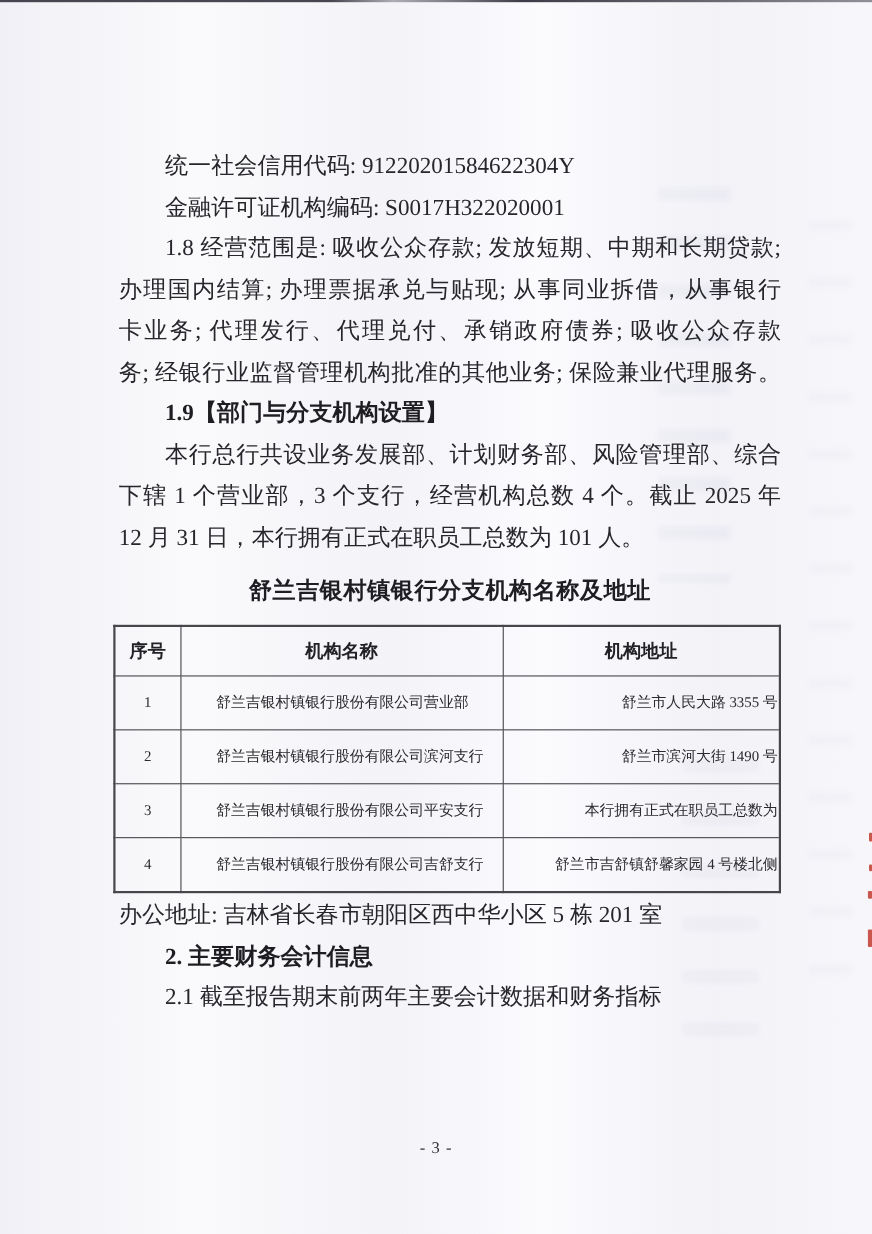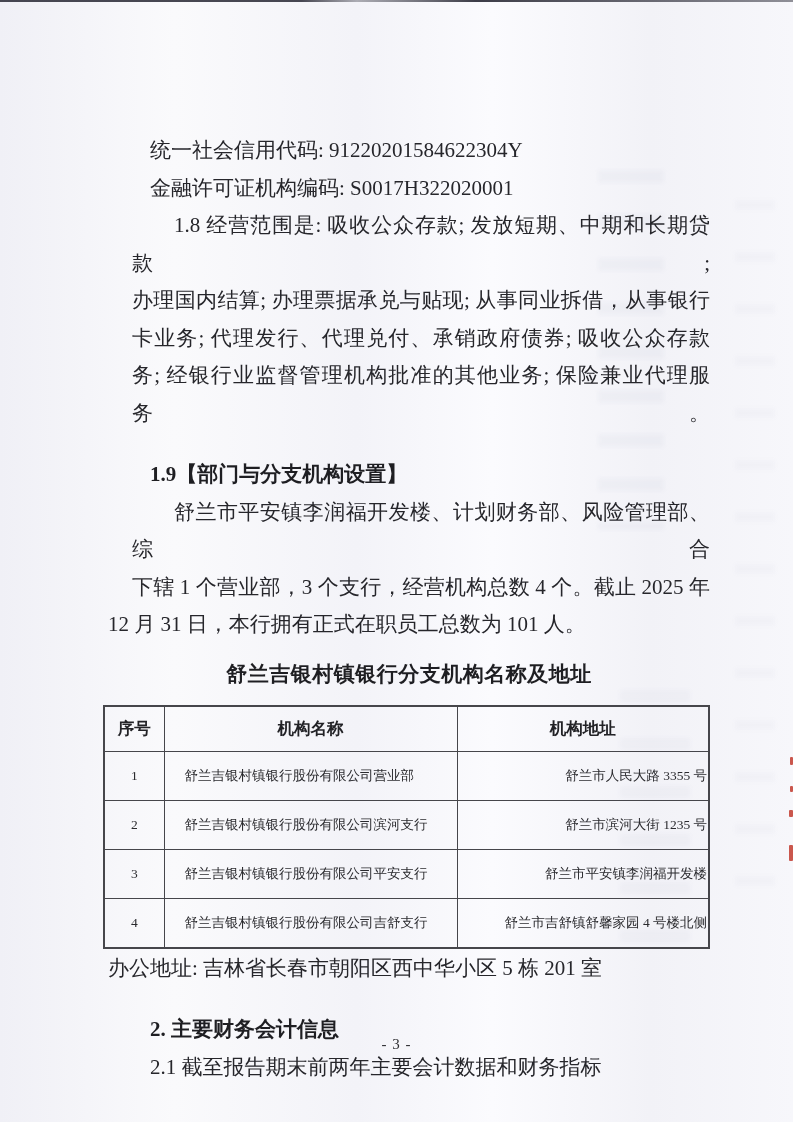--- a/index.html
+++ b/index.html
@@ -24,44 +24,44 @@
   .g2{left:620px;top:690px;width:70px;height:280px;
       background:repeating-linear-gradient(180deg,rgba(125,132,165,.09) 0 12px,transparent 12px 48px);}
   .g3{left:735px;top:200px;width:40px;height:700px;
       background:repeating-linear-gradient(180deg,rgba(125,132,165,.07) 0 10px,transparent 10px 52px);}
 
   .content{position:absolute;left:108px;top:132px;width:602px;}
   .line{
     font-size:21px;line-height:37.5px;
     white-space:nowrap;text-align:left;color:#26262b;
   }
-  .line.jfull{white-space:normal;text-align:justify;text-align-last:justify;text-justify:inter-character;margin-left:24px;}
+  .line.jfull{white-space:normal;text-align:justify;text-align-last:justify;text-justify:inter-character;}
   .line.indent{text-indent:2em;}
-  .line.bold{font-weight:bold;color:#1e1e22;margin-top:24px;}
+  .line.bold{font-weight:bold;color:#1e1e22;}
 
   .table-title{
     margin-top:12px;margin-bottom:0;
     height:37px;line-height:37px;
     text-align:center;font-size:21px;font-weight:bold;color:#1e1e22;
     letter-spacing:.5px;
   }
   table.branch{
     margin-left:-5px;margin-top:12px;
     width:605px;border-collapse:collapse;table-layout:fixed;
     border:2px solid #46464b;
   }
   table.branch th,table.branch td{
     border:1px solid #46464b;
     vertical-align:middle;
     overflow:hidden;white-space:nowrap;
   }
   table.branch th{height:42px;font-size:16.5px;font-weight:600;text-align:center;color:#222226;}
   table.branch td{height:46px;font-size:13.5px;color:#2a2a2e;}
   td.c0{text-align:center;font-size:13px;}
-  td.c1{padding-left:20px;text-align:left;}
+  td.c1{padding-left:32px;text-align:left;}
   td.c2{padding-left:9px;text-align:right;}
   col.w0{width:60px;} col.w1{width:293px;} col.w2{width:252px;}
 
   .bottom-block{margin-top:1px;}
 
   .page-number{
     position:absolute;left:0;top:1036px;width:793px;
     text-align:center;font-size:15px;color:#2f2f33;letter-spacing:1px;
   }
   .red-mark{position:absolute;right:0;background:#c23b2e;border-radius:1px;opacity:.85;}
@@ -82,21 +82,21 @@
 
   <div class="content">
     <div id="top-lines">
         <div class="line indent">统一社会信用代码: 91220201584622304Y</div>
         <div class="line indent">金融许可证机构编码: S0017H322020001</div>
         <div class="line indent jfull">1.8 经营范围是: 吸收公众存款; 发放短期、中期和长期贷款;</div>
         <div class="line jfull">办理国内结算; 办理票据承兑与贴现; 从事同业拆借，从事银行</div>
         <div class="line jfull">卡业务; 代理发行、代理兑付、承销政府债券; 吸收公众存款</div>
         <div class="line jfull">务; 经银行业监督管理机构批准的其他业务; 保险兼业代理服务。</div>
         <div class="line indent bold">1.9【部门与分支机构设置】</div>
-        <div class="line indent jfull">舒兰市平安镇李润福开发楼、计划财务部、风险管理部、综合</div>
+        <div class="line indent jfull">本行总行共设业务发展部、计划财务部、风险管理部、综合</div>
         <div class="line jfull">下辖 1 个营业部，3 个支行，经营机构总数 4 个。截止 2025 年</div>
         <div class="line">12 月 31 日，本行拥有正式在职员工总数为 101 人。</div>
       </div>
 
     <div class="table-title">舒兰吉银村镇银行分支机构名称及地址</div>
 
     <table class="branch">
       <colgroup>
           <col class="w0">
           <col class="w1">
@@ -111,26 +111,26 @@
       </thead>
       <tbody id="tbody">
           <tr>
             <td class="c0">1</td>
             <td class="c1">舒兰吉银村镇银行股份有限公司营业部</td>
             <td class="c2">舒兰市人民大路 3355 号</td>
           </tr>
           <tr>
             <td class="c0">2</td>
             <td class="c1">舒兰吉银村镇银行股份有限公司滨河支行</td>
-            <td class="c2">舒兰市滨河大街 1235 号</td>
+            <td class="c2">舒兰市滨河大街 1490 号</td>
           </tr>
           <tr>
             <td class="c0">3</td>
             <td class="c1">舒兰吉银村镇银行股份有限公司平安支行</td>
-            <td class="c2">舒兰市平安镇李润福开发楼</td>
+            <td class="c2">本行拥有正式在职员工总数为</td>
           </tr>
           <tr>
             <td class="c0">4</td>
             <td class="c1">舒兰吉银村镇银行股份有限公司吉舒支行</td>
             <td class="c2">舒兰市吉舒镇舒馨家园 4 号楼北侧</td>
           </tr>
         </tbody>
     </table>
 
     <div id="bottom-lines" class="bottom-block">

